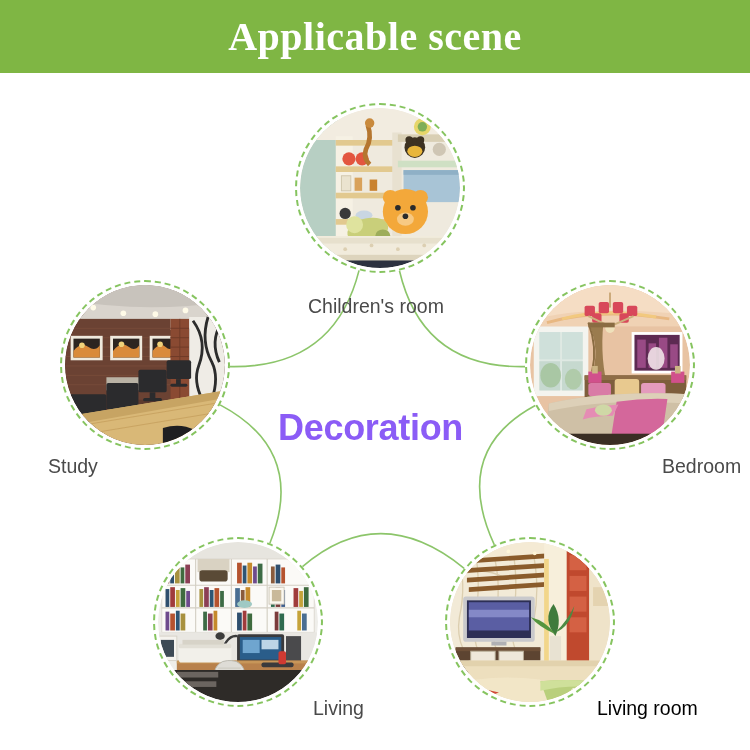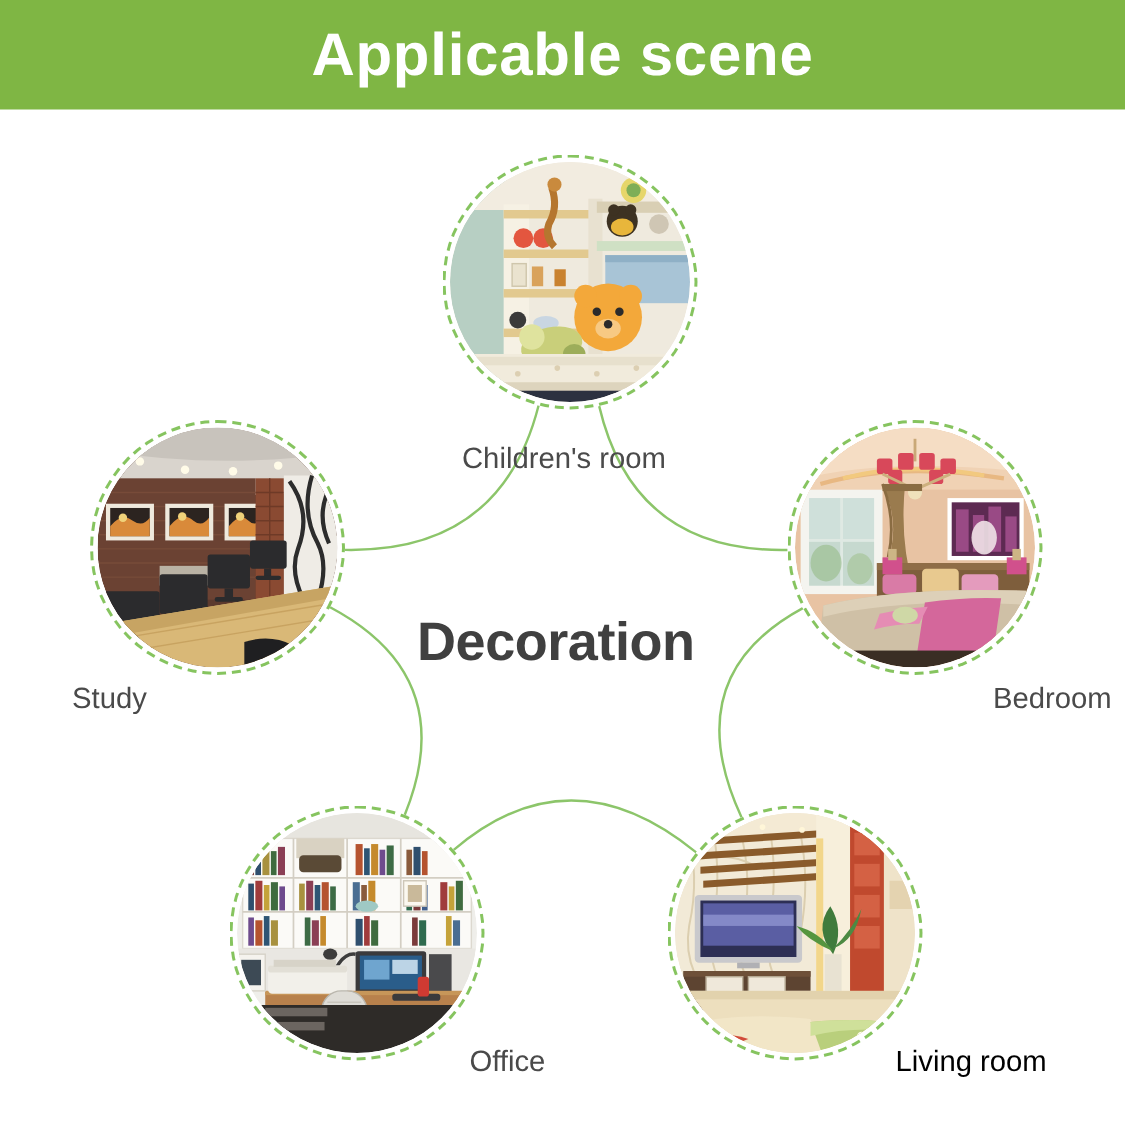--- a/index.html
+++ b/index.html
@@ -17,20 +17,21 @@
     background: #7fb644;
     display: flex; align-items: center; justify-content: center;
   }
   .header-title {
     color: #ffffff;
     font-size: 40px;
     font-weight: bold;
     letter-spacing: 0.5px;
     line-height: 1;
     white-space: nowrap;
+    font-family: Liberation Serif, serif;
   }
 
   
   .stage { position: absolute; left: 0; top: 73px; width: 750px; height: 490px; }
   .arcs { position: absolute; left: 0; top: 0; width: 750px; height: 677px; }
 
   
   .node {
     position: absolute;
     border-radius: 50%;
@@ -47,21 +48,21 @@
     color: #4a4a4a;
     font-family: "Liberation Sans", sans-serif;
     white-space: nowrap;
     line-height: 1;
   }
 
   .center-title {
     position: absolute;
     font-size: 36px;
     font-weight: bold;
-    color: #404040;
+    color: #8b5cf6;
     white-space: nowrap;
     line-height: 1;
     letter-spacing: -0.3px;
   }
 </style>
 </head>
 <body>
 
 <div id="page">
 
@@ -502,19 +503,19 @@
             </g>
             <path d="M104 152 q18 -6 34 2 v16 h-34 Z" fill="#1f1f21"></path>
           </g>
         </svg>
       </div>
     </div>
 
     <div class="label" id="lbl-children" style="left: 308px; top: 224px; color: rgb(74, 74, 74);">Children's room</div>
     <div class="label" id="lbl-bedroom" style="left: 623px; top: 384px; color: rgb(74, 74, 74); margin-left: 39px;">Bedroom</div>
     <div class="label" id="lbl-livingroom" style="left: 597px; top: 626px; color: #000000;">Living room</div>
-    <div class="label" id="lbl-study" style="left: 313px; top: 626px; color: rgb(74, 74, 74);">Office</div>
+    <div class="label" id="lbl-study" style="left: 313px; top: 626px; color: rgb(74, 74, 74);">Living</div>
     <div class="label" id="lbl-office" style="left: 48px; top: 384px; color: rgb(74, 74, 74);">Study</div>
 
     <div class="center-title" id="center-title" style="left: 278px; top: 337px;">Decoration</div>
 
   </div>
 </div>
 
 </body></html>

